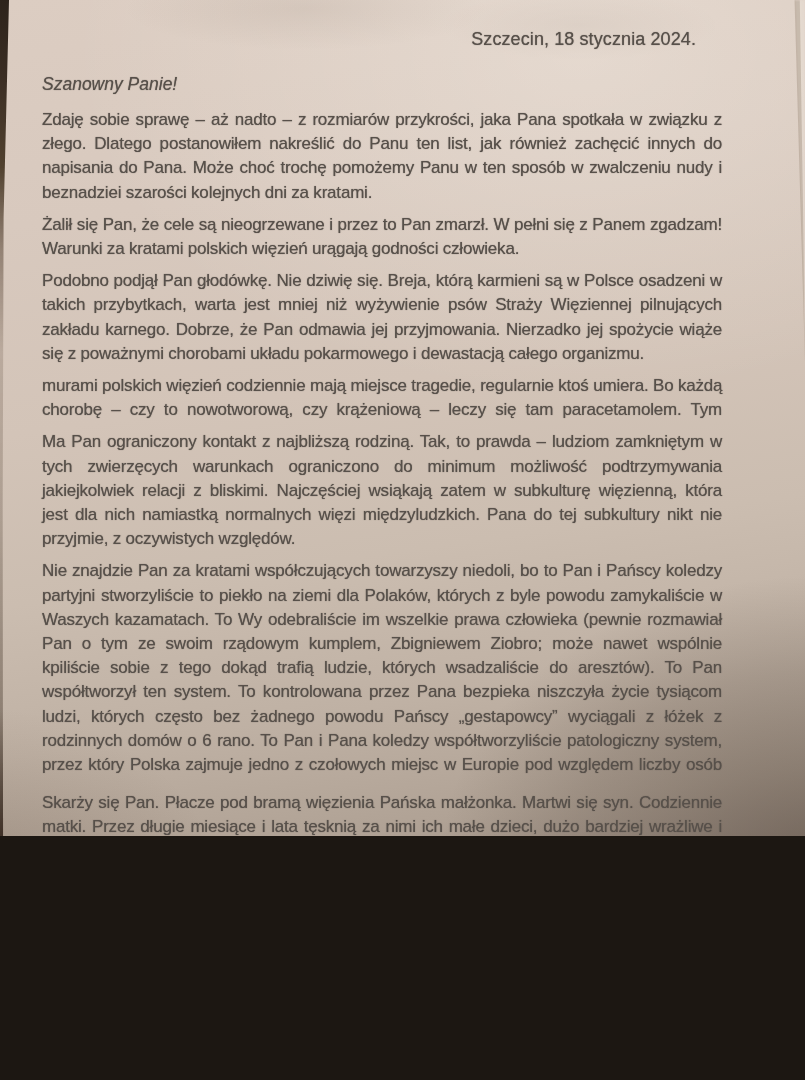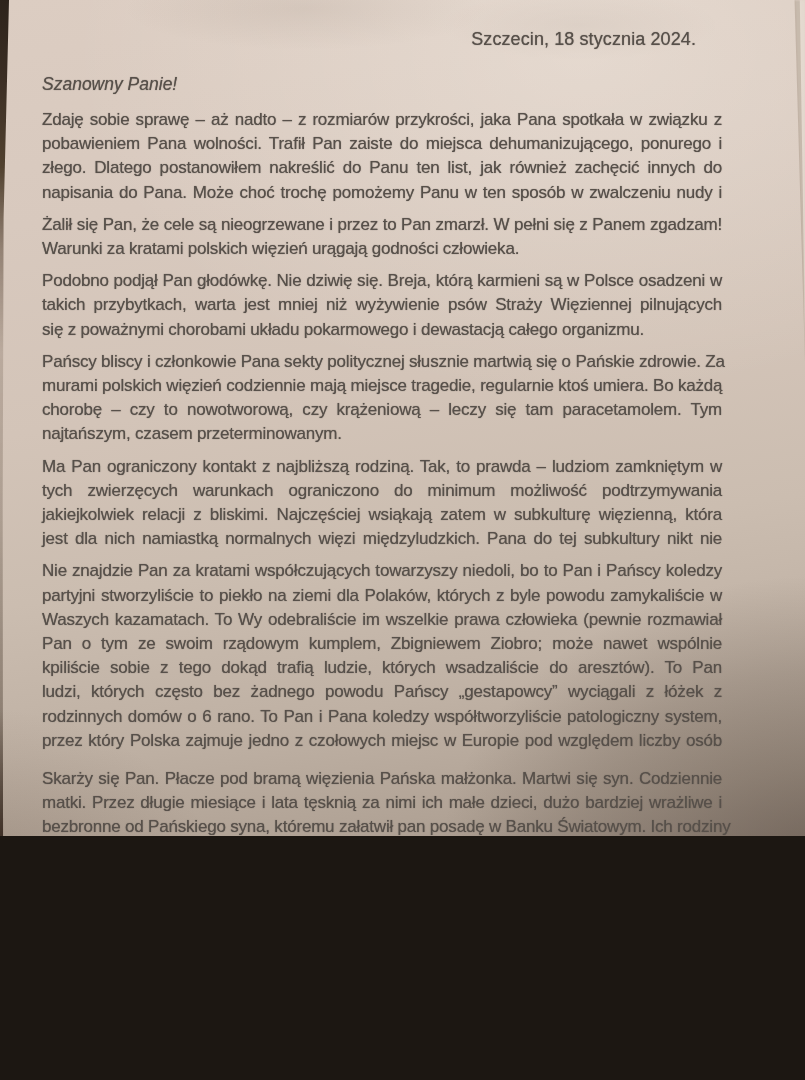--- a/index.html
+++ b/index.html
@@ -63,51 +63,52 @@
   <div class="edge-left"></div>
   <div class="edge-right-surface"></div>
   <div class="edge-right-line"></div>
 
   <div class="content">
     <div class="dateline">Szczecin, 18 stycznia 2024.</div>
     <div class="salutation">Szanowny Panie!</div>
     <div id="letter-body">
         <div class="para">
           <div class="line">Zdaję sobie sprawę – aż nadto – z rozmiarów przykrości, jaka Pana spotkała w związku z</div>
-          <div class="line">pobawieniem Pana wolności. Trafił Pan zaiste do miejsca dehumanizującego, ponurego i</div>
           <div class="line">złego. Dlatego postanowiłem nakreślić do Panu ten list, jak również zachęcić innych do</div>
           <div class="line">napisania do Pana. Może choć trochę pomożemy Panu w ten sposób w zwalczeniu nudy i</div>
+          <div class="line final">beznadziei szarości kolejnych dni za kratami.</div>
         </div>
         <div class="para">
           <div class="line">Żalił się Pan, że cele są nieogrzewane i przez to Pan zmarzł. W pełni się z Panem zgadzam!</div>
           <div class="line final">Warunki za kratami polskich więzień urągają godności człowieka.</div>
         </div>
         <div class="para">
           <div class="line">Podobno podjął Pan głodówkę. Nie dziwię się. Breja, którą karmieni są w Polsce osadzeni w</div>
           <div class="line">takich przybytkach, warta jest mniej niż wyżywienie psów Straży Więziennej pilnujących</div>
+          <div class="line">zakładu karnego. Dobrze, że Pan odmawia jej przyjmowania. Nierzadko jej spożycie wiąże</div>
           <div class="line final">się z poważnymi chorobami układu pokarmowego i dewastacją całego organizmu.</div>
         </div>
         <div class="para">
-          <div class="line">Pańscy bliscy i członkowie Pana sekty politycznej słusznie martwią się o Pańskie zdrowie. Za</div>
           <div class="line">murami polskich więzień codziennie mają miejsce tragedie, regularnie ktoś umiera. Bo każdą</div>
           <div class="line">chorobę – czy to nowotworową, czy krążeniową – leczy się tam paracetamolem. Tym</div>
-          <div class="line final">najtańszym, czasem przeterminowanym.</div>
         </div>
         <div class="para">
           <div class="line">Ma Pan ograniczony kontakt z najbliższą rodziną. Tak, to prawda – ludziom zamkniętym w</div>
           <div class="line">tych zwierzęcych warunkach ograniczono do minimum możliwość podtrzymywania</div>
           <div class="line">jakiejkolwiek relacji z bliskimi. Najczęściej wsiąkają zatem w subkulturę więzienną, która</div>
           <div class="line">jest dla nich namiastką normalnych więzi międzyludzkich. Pana do tej subkultury nikt nie</div>
+          <div class="line final">przyjmie, z oczywistych względów.</div>
         </div>
         <div class="para">
           <div class="line">Nie znajdzie Pan za kratami współczujących towarzyszy niedoli, bo to Pan i Pańscy koledzy</div>
           <div class="line">partyjni stworzyliście to piekło na ziemi dla Polaków, których z byle powodu zamykaliście w</div>
           <div class="line">Waszych kazamatach. To Wy odebraliście im wszelkie prawa człowieka (pewnie rozmawiał</div>
           <div class="line">Pan o tym ze swoim rządowym kumplem, Zbigniewem Ziobro; może nawet wspólnie</div>
           <div class="line">kpiliście sobie z tego dokąd trafią ludzie, których wsadzaliście do aresztów). To Pan</div>
+          <div class="line">współtworzył ten system. To kontrolowana przez Pana bezpieka niszczyła życie tysiącom</div>
           <div class="line">ludzi, których często bez żadnego powodu Pańscy „gestapowcy” wyciągali z łóżek z</div>
           <div class="line">rodzinnych domów o 6 rano. To Pan i Pana koledzy współtworzyliście patologiczny system,</div>
           <div class="line">przez który Polska zajmuje jedno z czołowych miejsc  w Europie pod względem liczby osób</div>
         </div>
         <div class="para">
           <div class="line">Skarży się Pan. Płacze pod bramą więzienia Pańska małżonka. Martwi się syn. Codziennie</div>
           <div class="line">matki. Przez długie miesiące i lata tęsknią za nimi ich małe dzieci, dużo bardziej wrażliwe i</div>
           <div class="line final">bezbronne od Pańskiego syna, któremu załatwił pan posadę w Banku Światowym. Ich rodziny</div>
         </div>
       </div>

